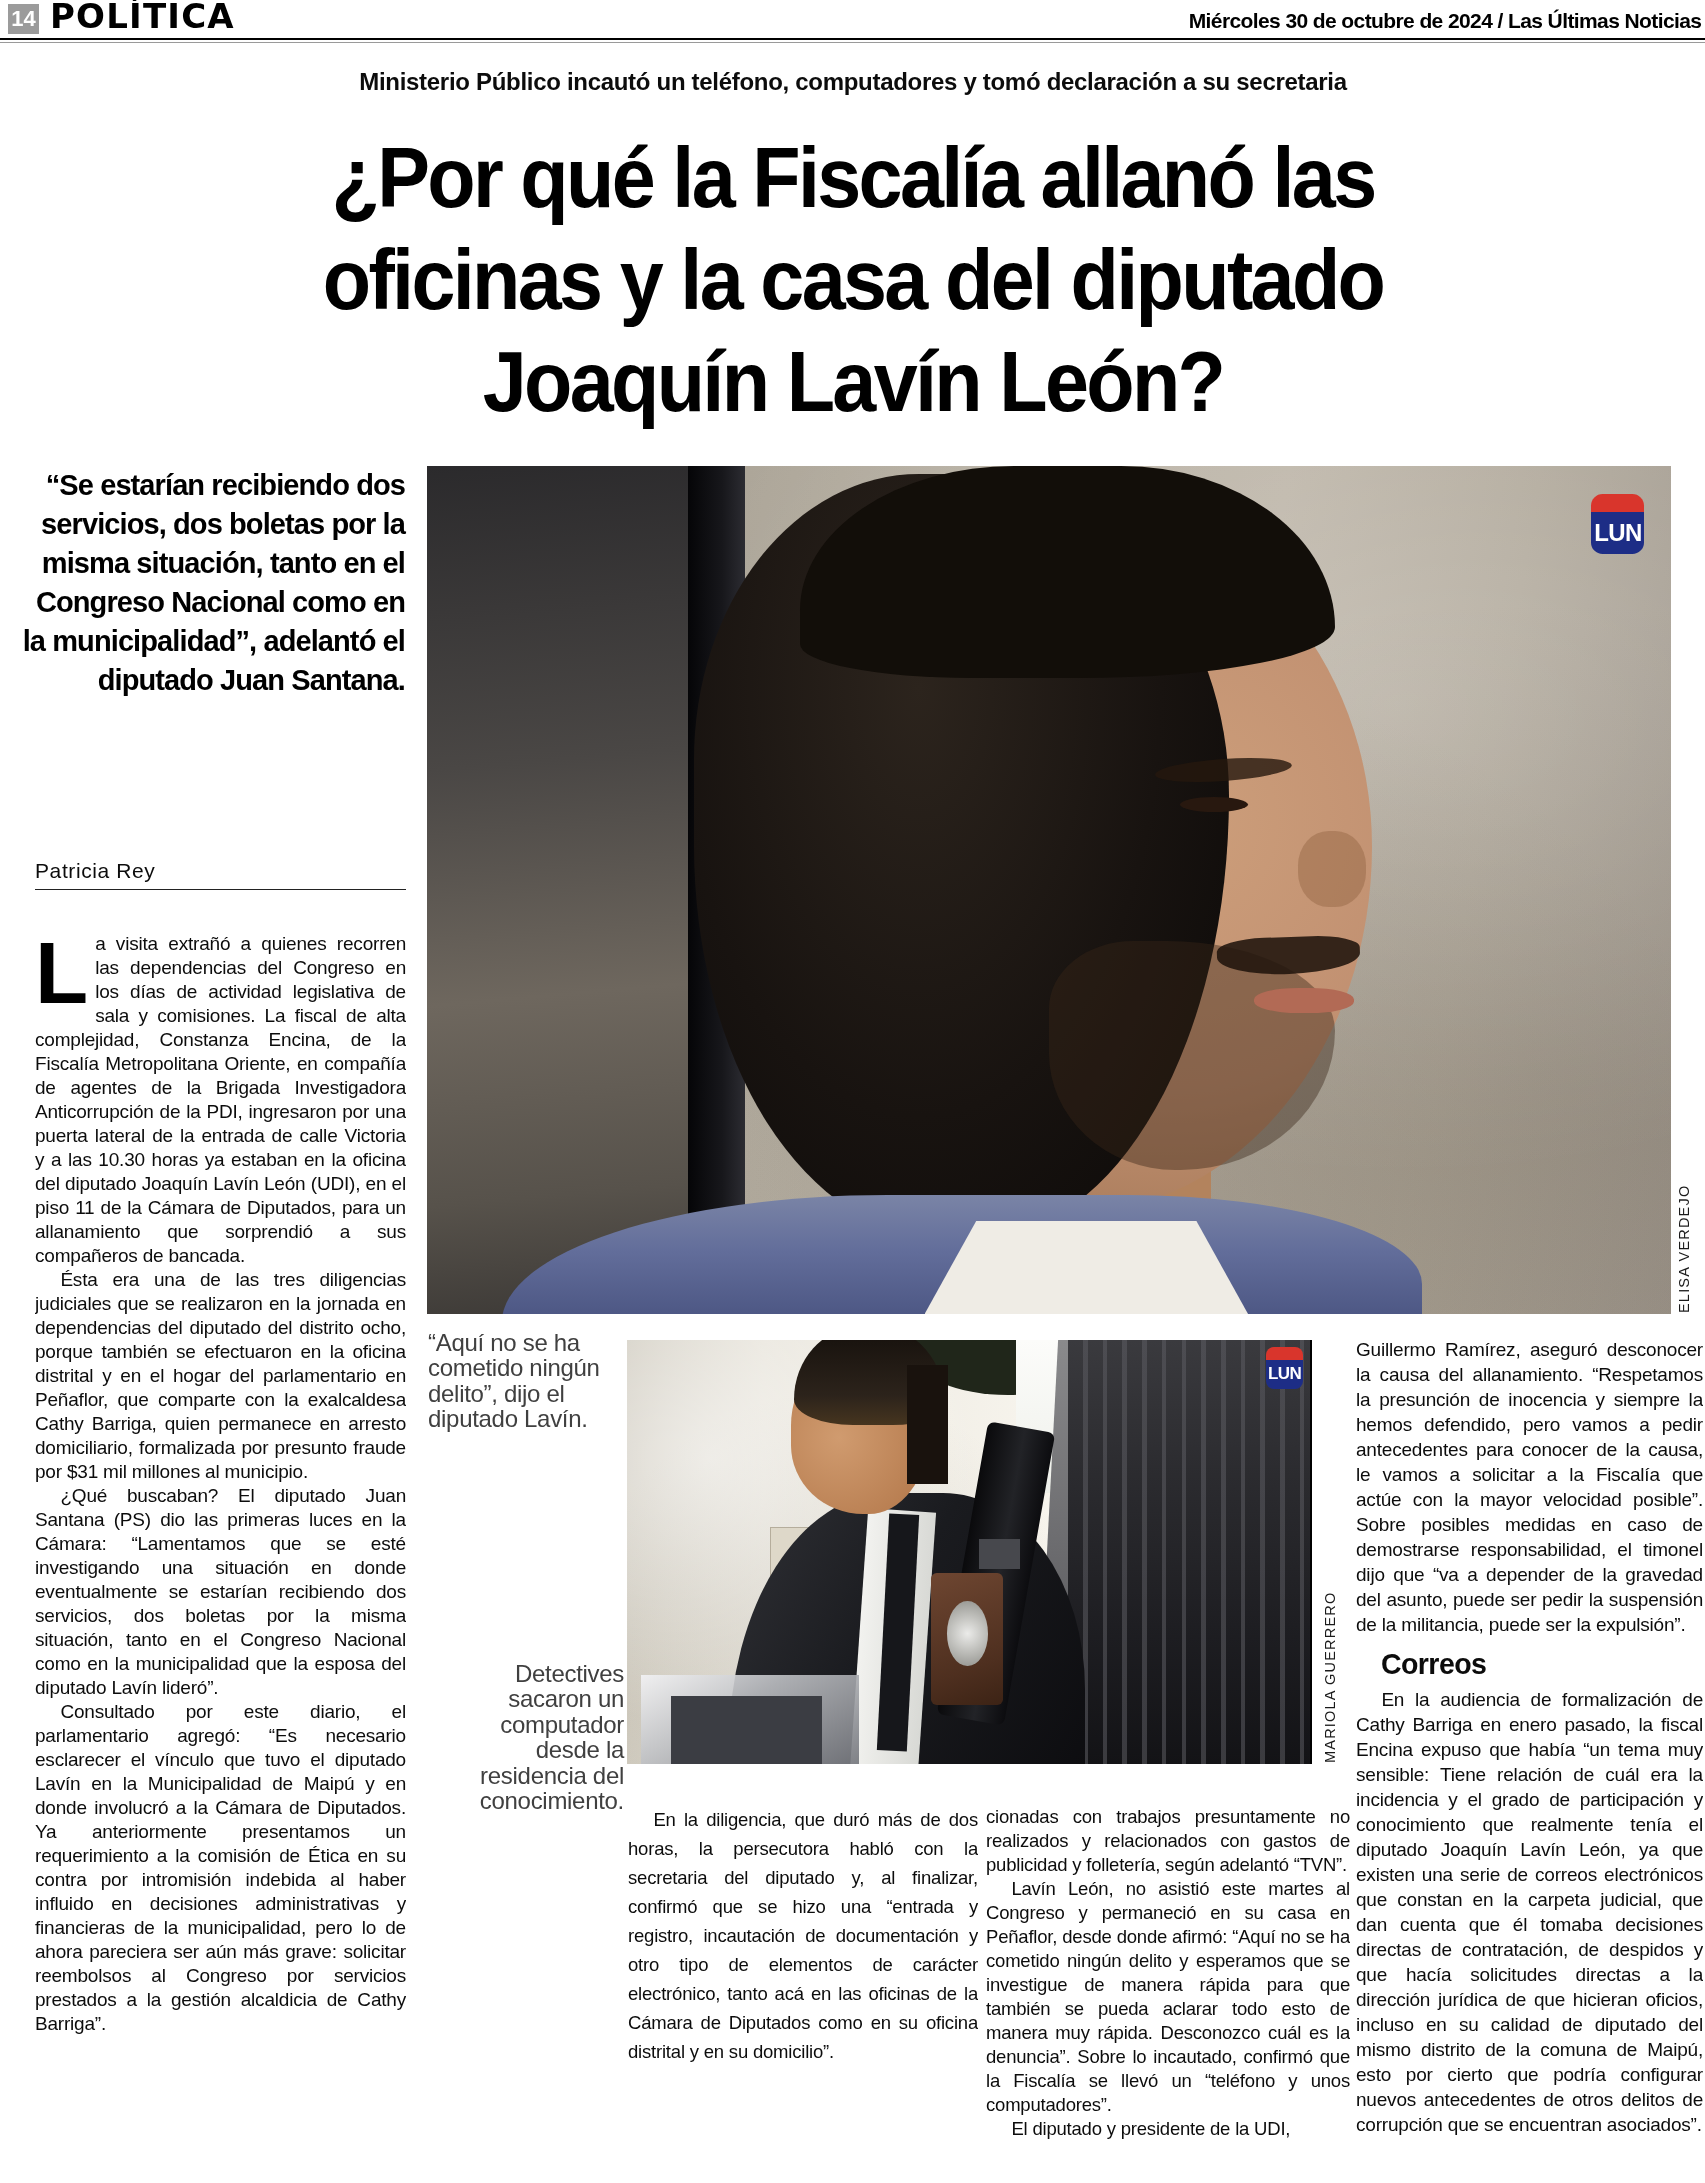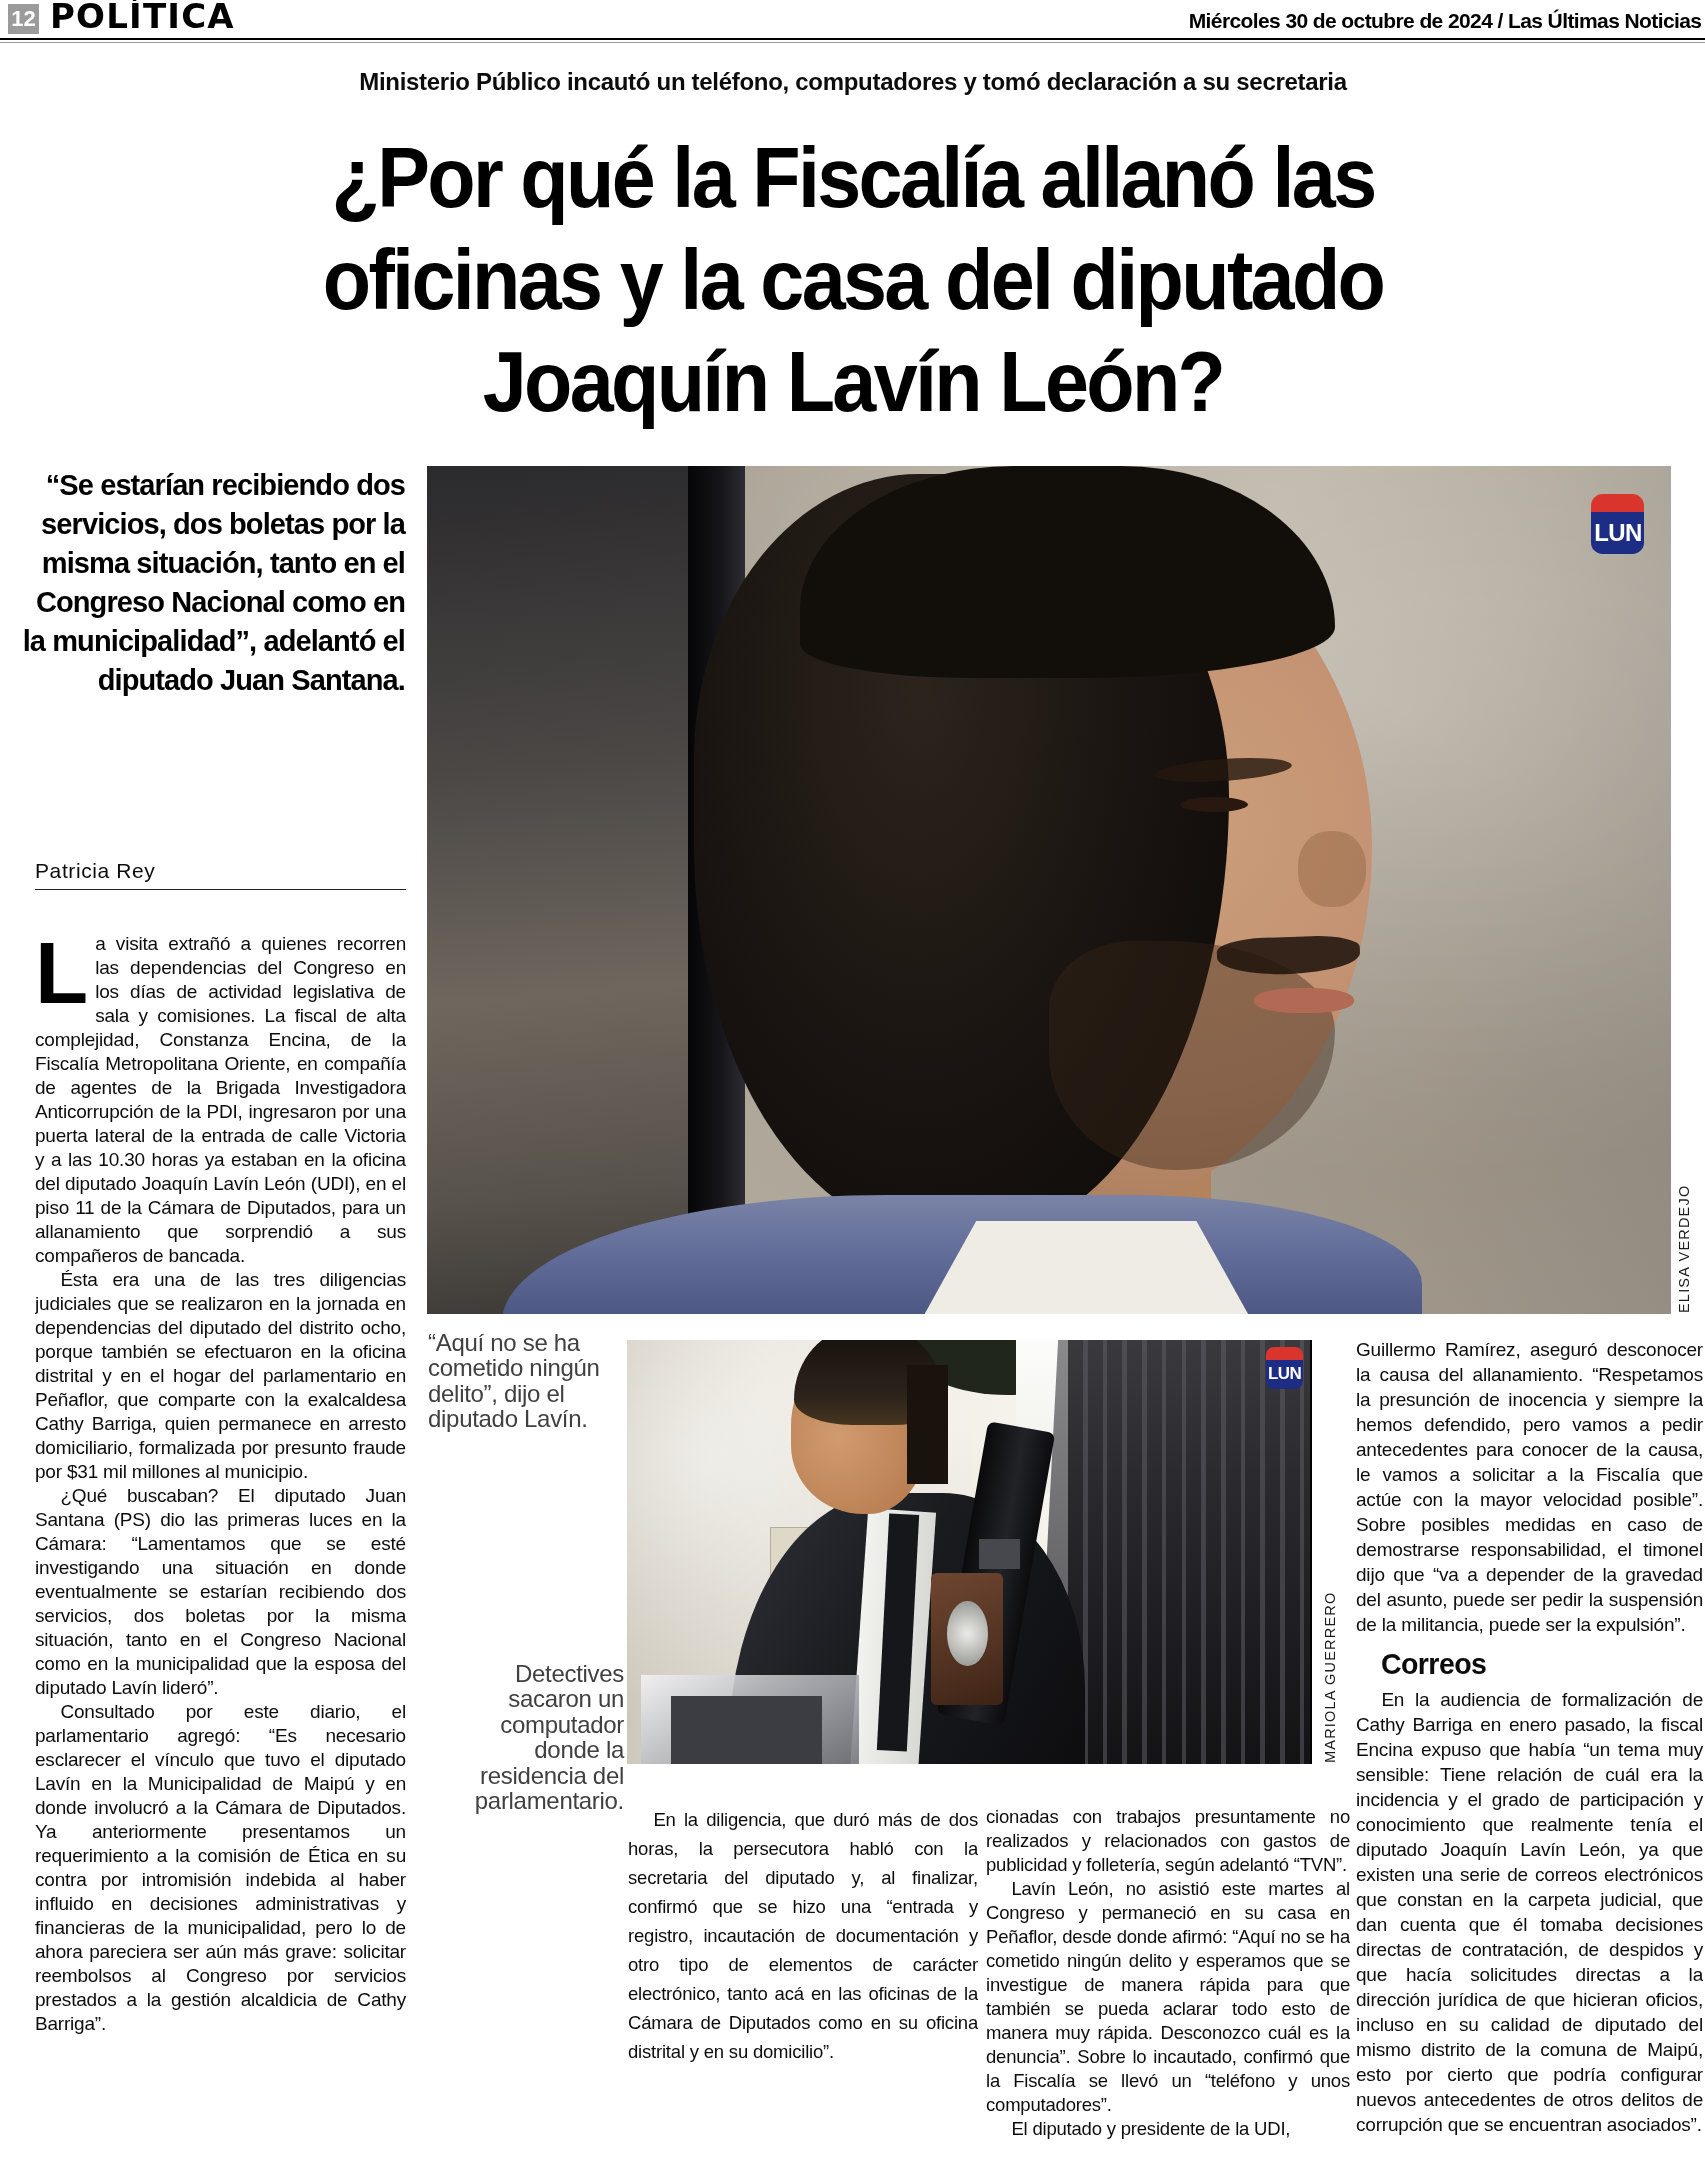--- a/index.html
+++ b/index.html
@@ -120,21 +120,21 @@
       background:radial-gradient(circle,#ebebe9 0%,#bcbcb8 50%,#8d8d88 100%);}
   .p2-laptop{left:2%;top:79%;width:32%;height:21%;
       background:linear-gradient(150deg,rgba(242,242,244,0.92) 0%,rgba(192,194,198,0.88) 40%,rgba(118,120,126,0.92) 100%);}
   .p2-screen{left:6.5%;top:84%;width:22%;height:16%;background:#3b3d43;}
 </style>
 </head>
 <body>
 
 <div id="page">
 
-  <div class="abs" id="hdr-num">12</div>
+  <div class="abs" id="hdr-num">14</div>
   <div class="abs" id="hdr-section">POLÍTICA</div>
   <div class="abs" id="hdr-date"><span>Miércoles 30 de octubre de 2024</span><span> / </span><span class="paper">Las Últimas Noticias</span></div>
   <div class="abs" id="rule-a"></div>
   <div class="abs" id="rule-b"></div>
 
   <div class="abs" id="kicker">Ministerio Público incautó un teléfono, computadores y tomó declaración a su secretaria</div>
   <div class="abs" id="headline">
     <div class="hl-line">¿Por qué la Fiscalía allanó las</div>
     <div class="hl-line">oficinas y la casa del diputado</div>
     <div class="hl-line">Joaquín Lavín León?</div>
@@ -184,21 +184,21 @@
     <div class="p2-hairback"></div>
     <div class="p2-strap"></div>
     <div class="p2-buckle"></div>
     <div class="p2-wallet"></div>
     <div class="p2-star"></div>
     <div class="p2-laptop"></div>
     <div class="p2-screen"></div>
     <div class="abs lun-badge" id="lun2">LUN</div>
   </div>
   <div class="abs credit" id="credit2">MARIOLA GUERRERO</div>
-  <div class="abs caption" id="caption2">Detectives sacaron un computador donde la residencia del parlamentario.</div>
+  <div class="abs caption" id="caption2">Detectives sacaron un computador desde la residencia del conocimiento.</div>
 
   <div class="abs body-text" id="colA">
     <p class="ind">En la diligencia, que duró más de dos horas, la persecutora habló con la secretaria del diputado y, al finalizar, confirmó que se hizo una “entrada y registro, incautación de documentación y otro tipo de elementos de carácter electrónico, tanto acá en las oficinas de la Cámara de Diputados como en su oficina distrital y en su domicilio”.</p>
   </div>
   <div class="abs body-text" id="colB">
     <p>cionadas con trabajos presuntamente no realizados y relacionados con gastos de publicidad y folletería, según adelantó “TVN”.</p>
     <p class="ind">Lavín León, no asistió este martes al Congreso y permaneció en su casa en Peñaflor, desde donde afirmó: “Aquí no se ha cometido ningún delito y esperamos que se investigue de manera rápida para que también se pueda aclarar todo esto de manera muy rápida. Desconozco cuál es la denuncia”. Sobre lo incautado, confirmó que la Fiscalía se llevó un “teléfono y unos computadores”.</p>
     <p class="ind">El diputado y presidente de la UDI,</p>
   </div>
 

